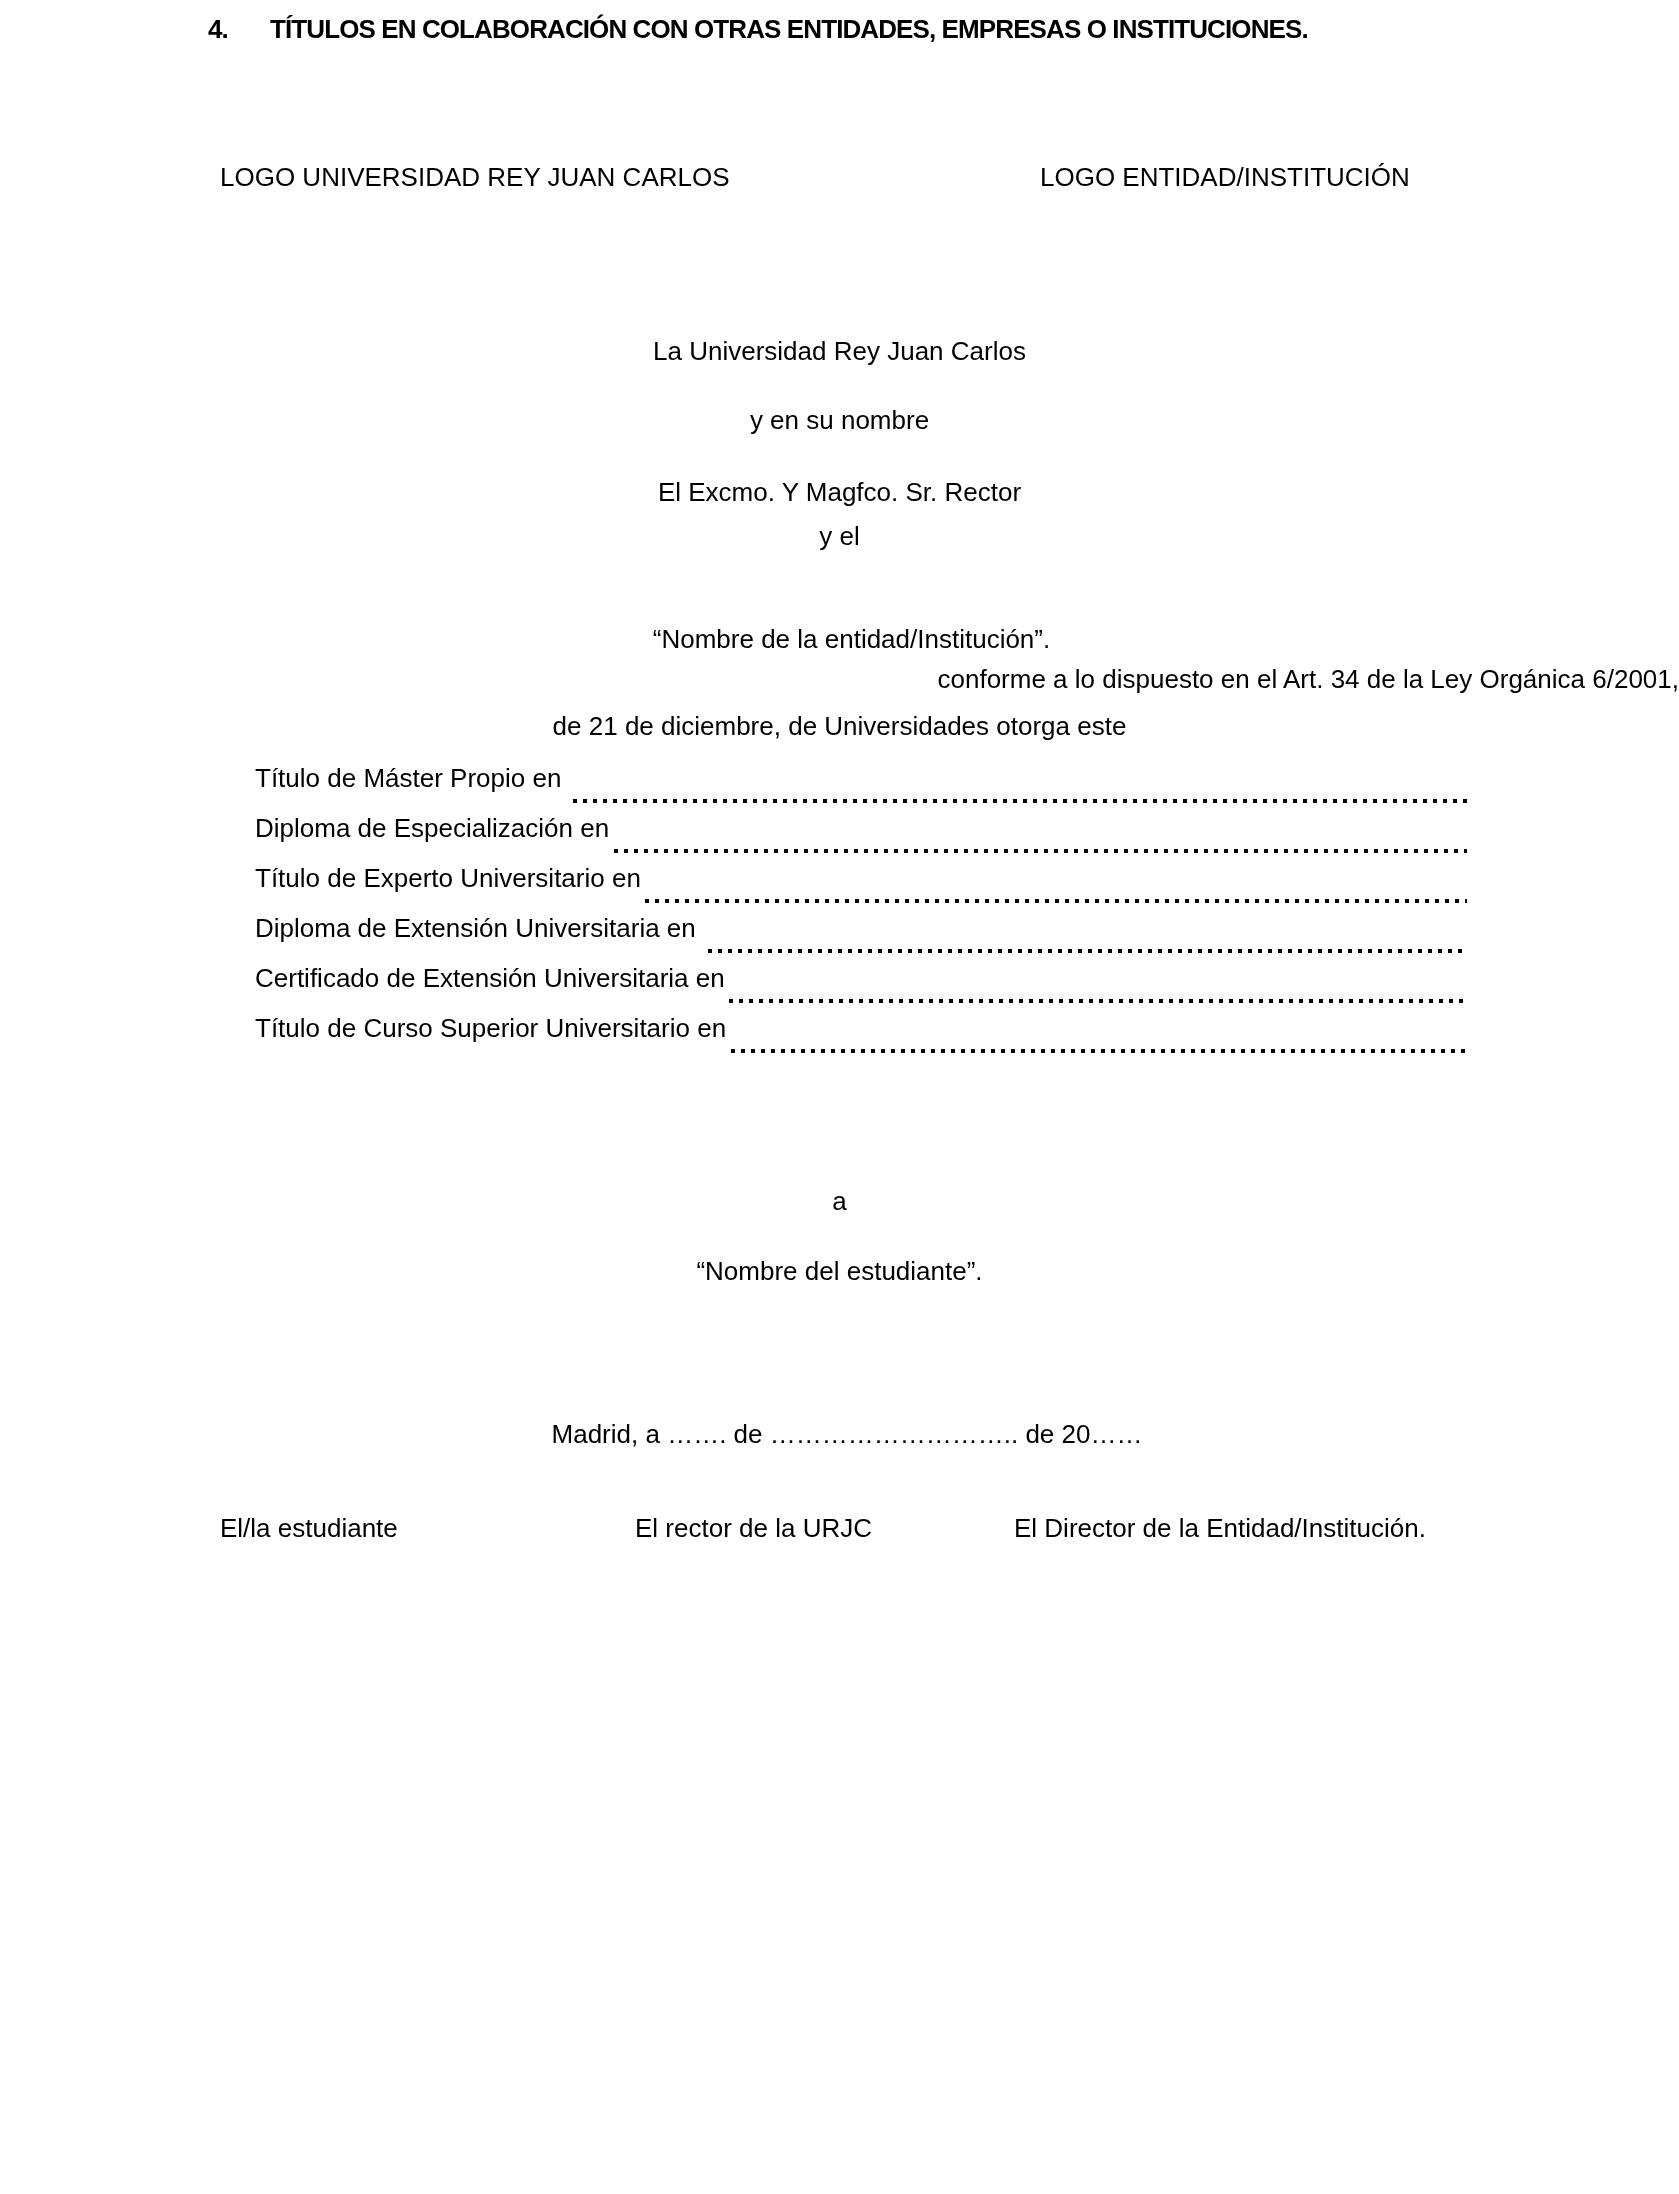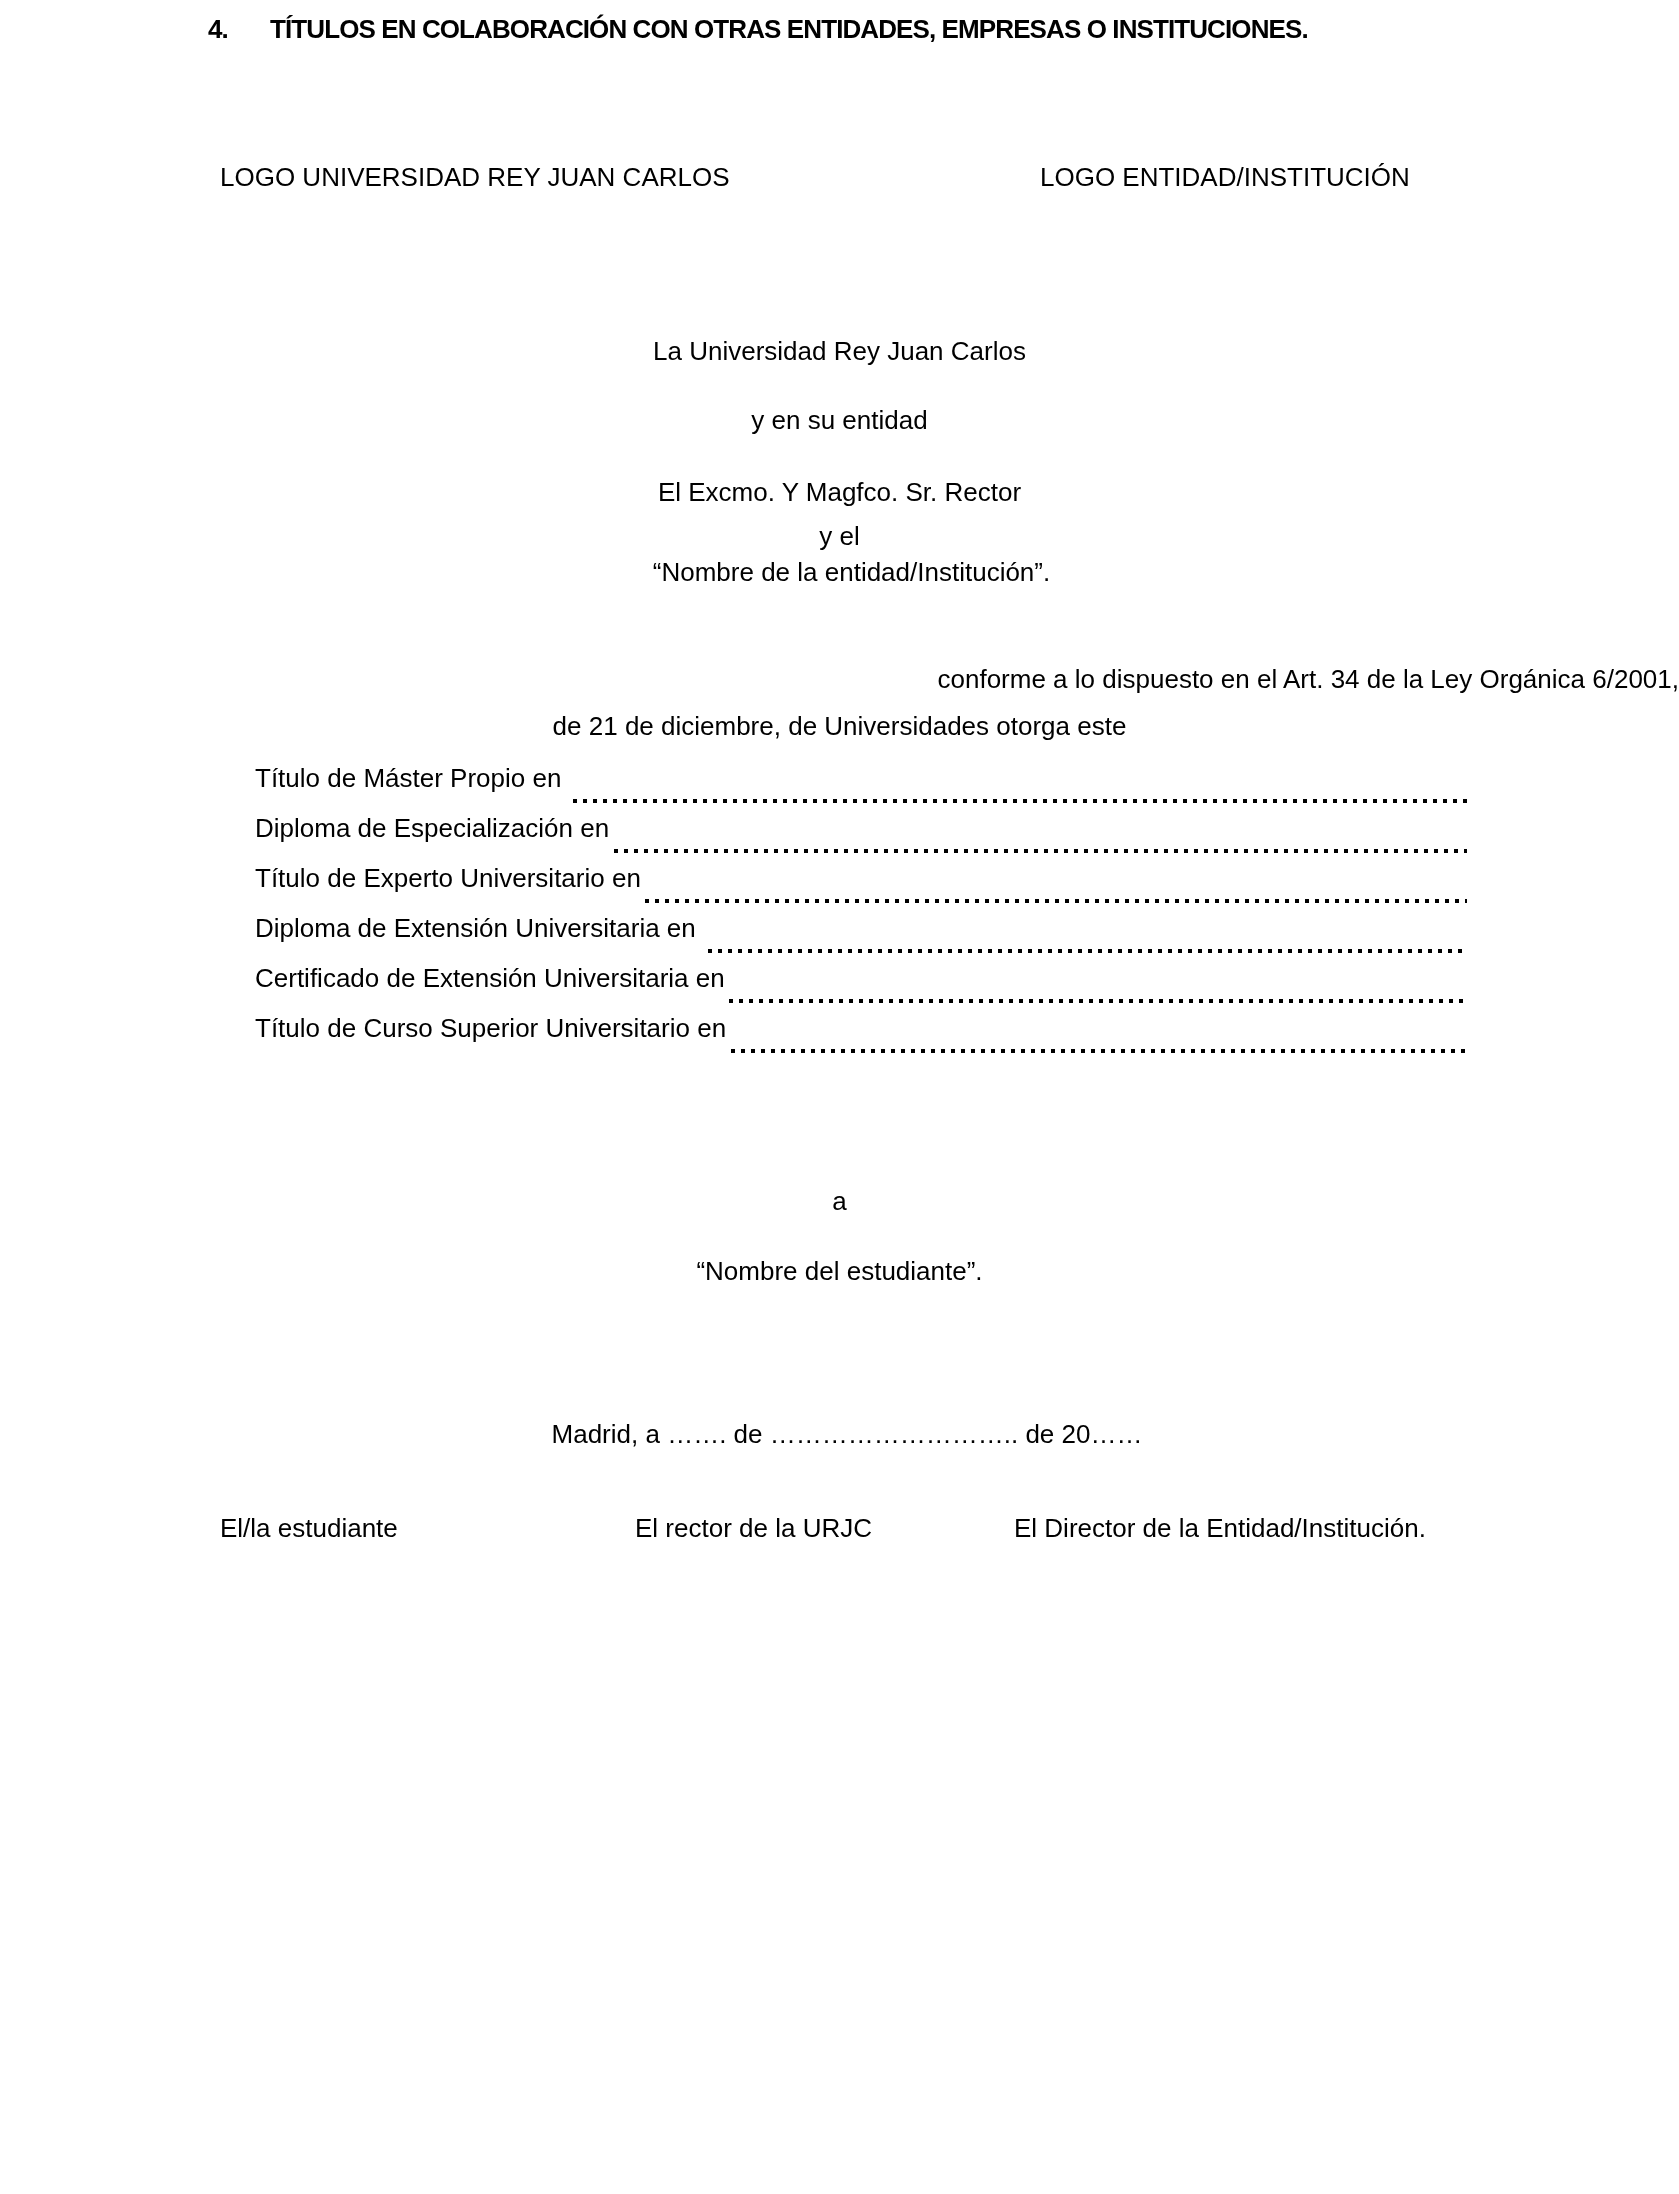--- a/index.html
+++ b/index.html
@@ -51,21 +51,21 @@
     position: absolute;
     left: 0;
     right: 0;
     text-align: center;
     white-space: nowrap;
   }
   .l-university { top: 336px; }
   .l-behalf     { top: 405px; }
   .l-rector     { top: 477px; }
   .l-and        { top: 521px; }
-  .l-entity     { top: 557px; margin-left: 24px; }
+  .l-entity     { top: 624px; margin-left: 24px; }
   .l-legal1     { top: 664px; text-align: right; }
   .l-legal2     { top: 711px; }
   .l-prep       { top: 1186px; }
   .l-student    { top: 1256px; }
   .l-date       { top: 1419px; padding-left: 15px; }
   
   .titles {
     position: absolute;
     top: 753px;
     left: 255px;
@@ -115,21 +115,21 @@
 
   <div class="heading">
     <span class="heading-num">4.</span>
     <span>TÍTULOS EN COLABORACIÓN CON OTRAS ENTIDADES, EMPRESAS O INSTITUCIONES.</span>
   </div>
 
   <div class="logo-left">LOGO UNIVERSIDAD REY JUAN CARLOS</div>
   <div class="logo-right">LOGO ENTIDAD/INSTITUCIÓN</div>
 
   <div class="cline l-university">La Universidad Rey Juan Carlos</div>
-  <div class="cline l-behalf">y en su entidad</div>
+  <div class="cline l-behalf">y en su nombre</div>
   <div class="cline l-rector">El Excmo. Y Magfco. Sr. Rector</div>
   <div class="cline l-and">y el</div>
   <div class="cline l-entity">“Nombre de la entidad/Institución”.</div>
   <div class="cline l-legal1">conforme a lo dispuesto en el Art. 34 de la Ley Orgánica 6/2001,</div>
   <div class="cline l-legal2">de 21 de diciembre, de Universidades otorga este</div>
 
   <div class="titles">
     <div class="title-row">
       <span class="title-label">Título de Máster Propio en </span>
       <span class="leader"></span>

